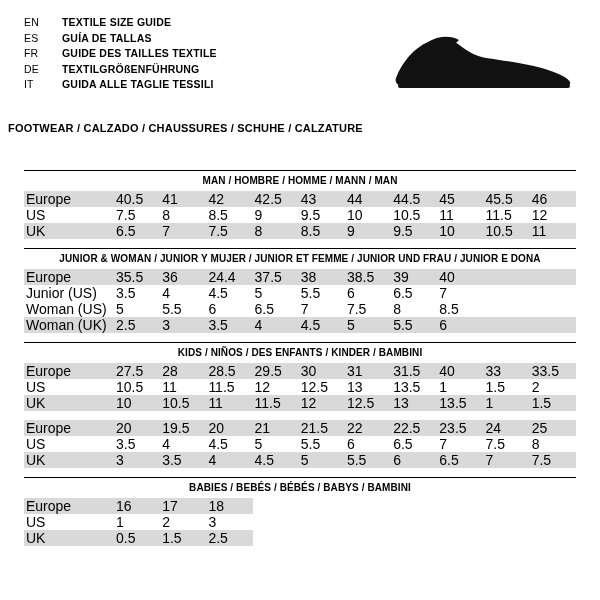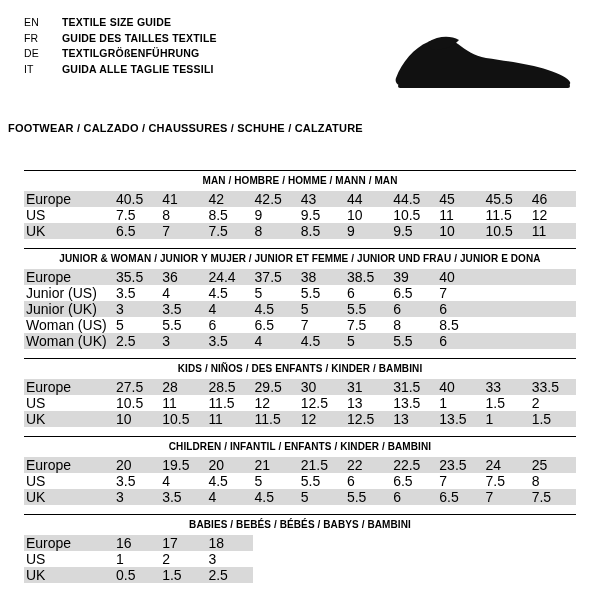--- a/index.html
+++ b/index.html
@@ -116,20 +116,24 @@
 <body>
 
 <div class="page">
 
   <div class="header">
     <table class="lang-table">
       <tbody>
           <tr>
             <td class="lang-code">EN</td>
             <td class="lang-title">TEXTILE SIZE GUIDE</td>
+          </tr>
+          <tr>
+            <td class="lang-code">ES</td>
+            <td class="lang-title">GUÍA DE TALLAS</td>
           </tr>
           <tr>
             <td class="lang-code">FR</td>
             <td class="lang-title">GUIDE DES TAILLES TEXTILE</td>
           </tr>
           <tr>
             <td class="lang-code">DE</td>
             <td class="lang-title">TEXTILGRÖßENFÜHRUNG</td>
           </tr>
           <tr>
@@ -223,33 +227,20 @@
               <td class="val">4</td>
               <td class="val">4.5</td>
               <td class="val">5</td>
               <td class="val">5.5</td>
               <td class="val">6</td>
               <td class="val">6.5</td>
               <td class="val">7</td>
               <td class="val empty"></td>
               <td class="val empty"></td>
             </tr>
-            <tr class="shaded">
-              <td class="rowlabel">Junior (UK)</td>
-              <td class="val">3</td>
-              <td class="val">3.5</td>
-              <td class="val">4</td>
-              <td class="val">4.5</td>
-              <td class="val">5</td>
-              <td class="val">5.5</td>
-              <td class="val">6</td>
-              <td class="val">6</td>
-              <td class="val empty"></td>
-              <td class="val empty"></td>
-            </tr>
             <tr>
               <td class="rowlabel">Woman (US)</td>
               <td class="val">5</td>
               <td class="val">5.5</td>
               <td class="val">6</td>
               <td class="val">6.5</td>
               <td class="val">7</td>
               <td class="val">7.5</td>
               <td class="val">8</td>
               <td class="val">8.5</td>
@@ -314,21 +305,20 @@
               <td class="val">13</td>
               <td class="val">13.5</td>
               <td class="val">1</td>
               <td class="val">1.5</td>
             </tr>
           </tbody>
         </table>
         <div class="section-gap"></div>
       </div>
       <div class="section">
-        <div class="section-title">CHILDREN / INFANTIL / ENFANTS / KINDER / BAMBINI</div>
         <table class="sizes">
           <tbody>
             <tr class="shaded">
               <td class="rowlabel">Europe</td>
               <td class="val">20</td>
               <td class="val">19.5</td>
               <td class="val">20</td>
               <td class="val">21</td>
               <td class="val">21.5</td>
               <td class="val">22</td>

